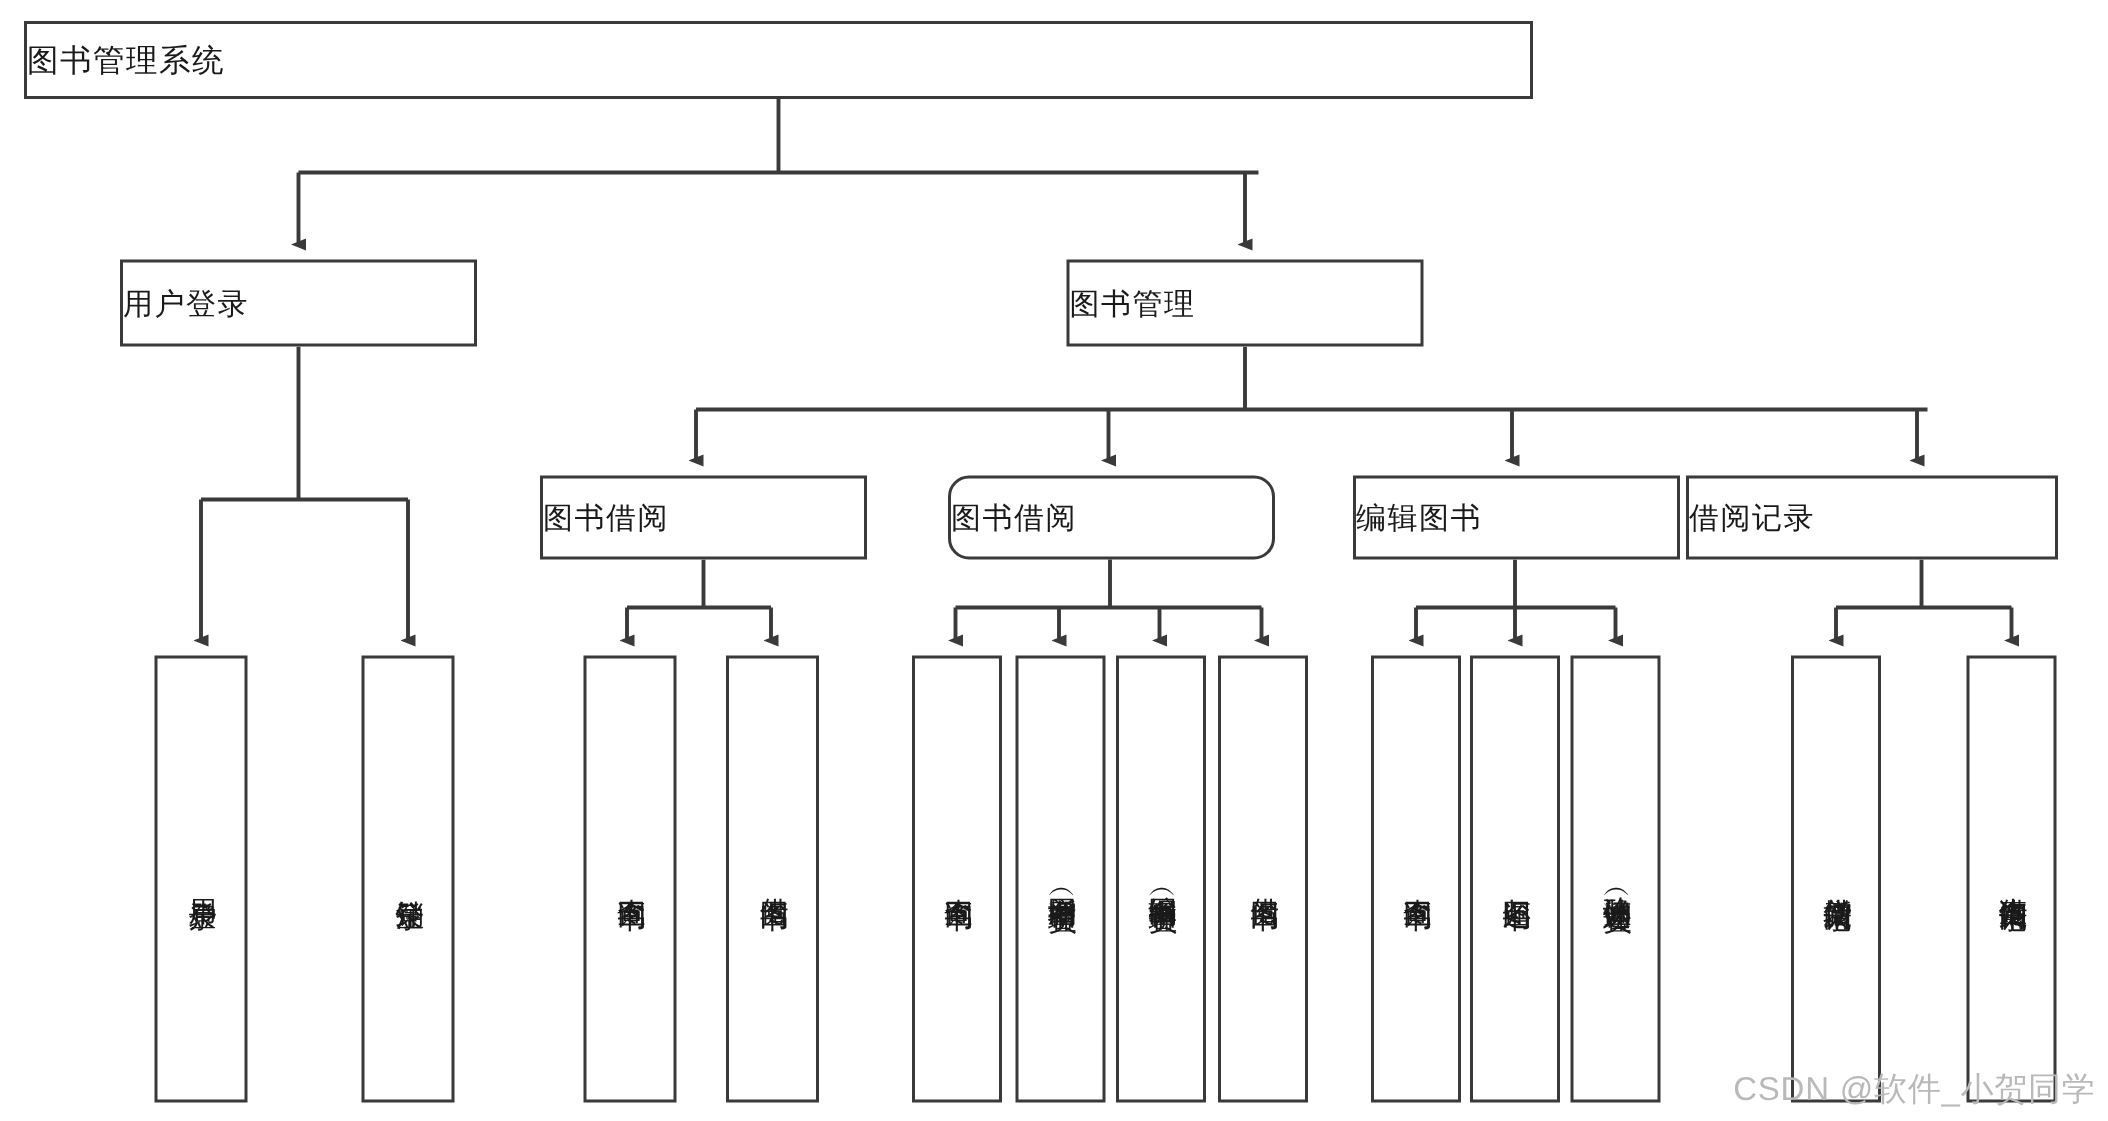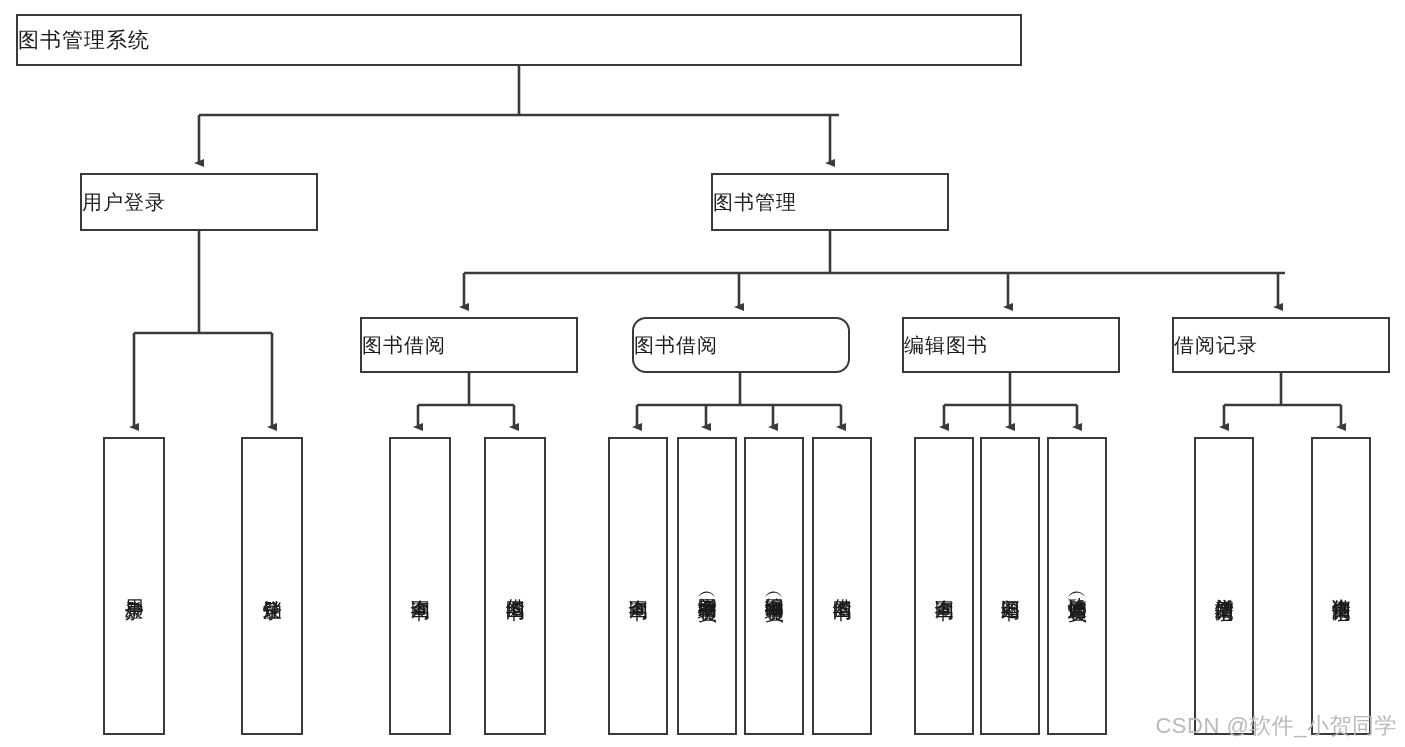--- a/index.html
+++ b/index.html
@@ -139,21 +139,21 @@
 
   <div class="node level2" style="left:360px; top:317px; width:218px; height:56px;">
     <span class="hlabel">图书借阅</span>
   </div>
   <div class="node level2" style="left:632px; top:317px; width:218px; height:56px;border-radius:14px;">
     <span class="hlabel">图书借阅</span>
   </div>
   <div class="node level2" style="left:902px; top:317px; width:218px; height:56px;">
     <span class="hlabel">编辑图书</span>
   </div>
-  <div class="node level2" style="left:1172px; top:317px; width:218px; height:56px;">
+  <div class="node level2" style="left:1124px; top:317px; width:248px; height:56px;">
     <span class="hlabel">借阅记录</span>
   </div>
 
   <div class="node leaf" style="left:103px; top:437px; width:62px; height:298px;">
     <span class="vlabel">用户登录</span>
   </div>
   <div class="node leaf" style="left:241px; top:437px; width:62px; height:298px;">
     <span class="vlabel">注销登录</span>
   </div>
   <div class="node leaf" style="left:389px; top:437px; width:62px; height:298px;">

